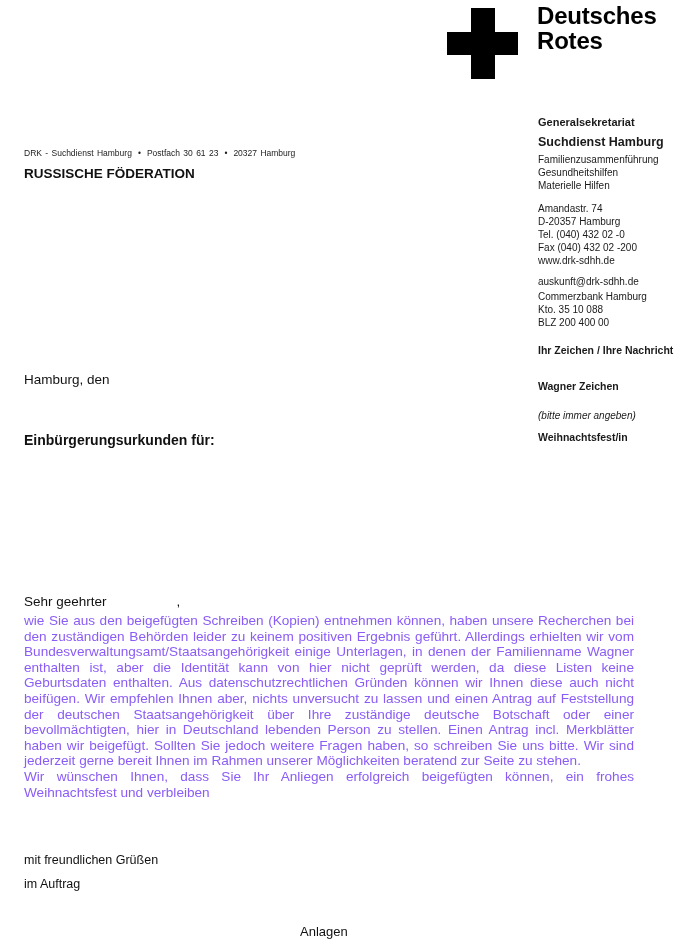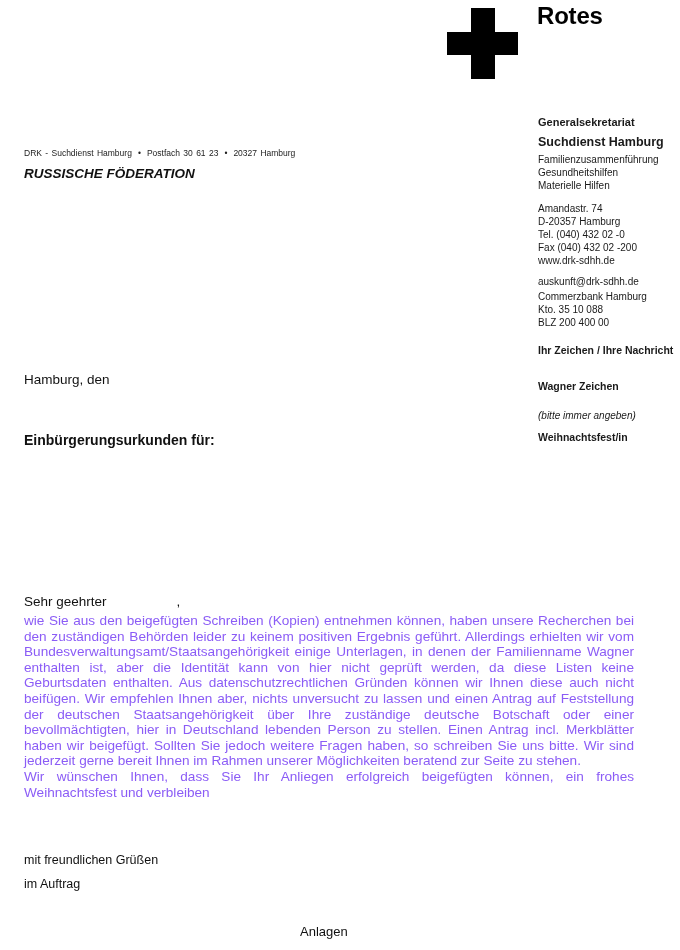--- a/index.html
+++ b/index.html
@@ -23,21 +23,21 @@
     .side { position: absolute; left: 538px; font-size: 10px; line-height: 13px; color: #1a1a1a; white-space: nowrap; }
     .side-bold { font-weight: bold; font-size: 11px; }
     .side-bold-lg { font-weight: bold; font-size: 12.5px; }
     .side-ital { font-style: italic; font-size: 10px; }
 
     
     .sender {
       left: 24px; top: 148px; font-size: 8.5px; color: #222; word-spacing: 1px;
     }
     .sender .dot { display: inline-block; margin: 0 6px; }
-    .recipient { left: 24px; top: 166px; font-size: 13.5px; font-weight: bold; color: #111; font-style: italic; }
+    .recipient { left: 24px; top: 166px; font-size: 13.5px; font-weight: bold; color: #111; }
 
     .place-date { left: 24px; top: 372px; font-size: 13.5px; }
     .subject { left: 24px; top: 432px; font-size: 14px; font-weight: bold; }
 
     .salutation { left: 24px; top: 594px; font-size: 13.5px; }
     .salutation .comma { display: inline-block; margin-left: 70px; }
 
     .body-text {
       position: absolute; left: 24px; top: 613px; width: 610px;
       font-size: 13.6px; line-height: 15.6px; text-align: justify; color: #8b5cf6;
@@ -50,20 +50,21 @@
     .attachments { left: 300px; top: 924px; font-size: 13px; }
   </style>
 </head>
 <body>
 
 <div>
   <div class="cross-v"></div>
   <div class="cross-h"></div>
 </div>
 <div class="logo-text">
+  <div>Deutsches</div>
   <div>Rotes</div>
 </div>
 
 <div class="side side-bold" style="top:116px;">Generalsekretariat</div>
 <div class="side side-bold-lg" style="top:136px;">Suchdienst Hamburg</div>
 <div class="side" style="top:153px;">Familienzusammenführung</div>
 <div class="side" style="top:166px;">Gesundheitshilfen</div>
 <div class="side" style="top:179px;">Materielle Hilfen</div>
 
 <div class="side" style="top:202px;">Amandastr. 74</div>

